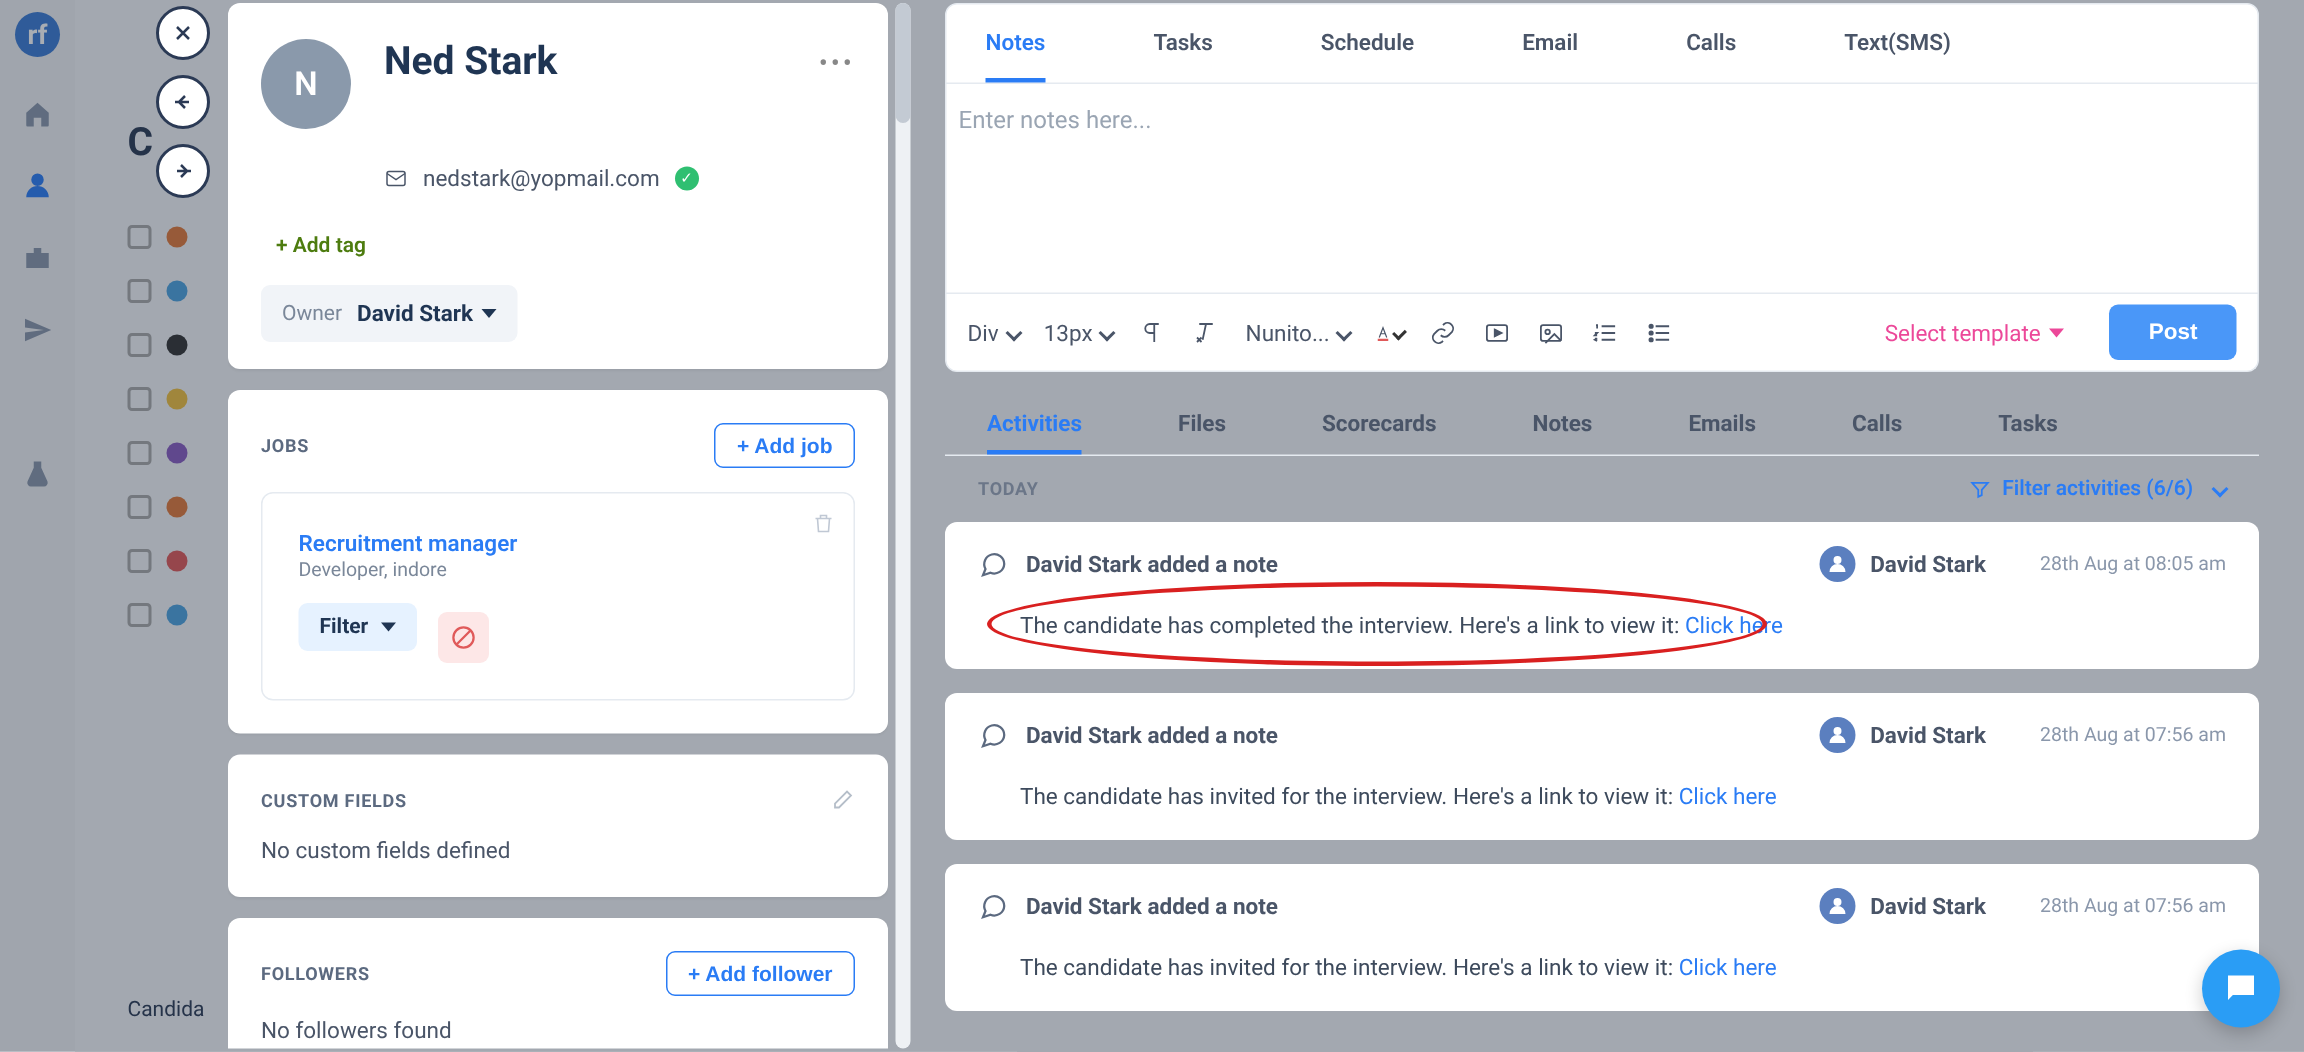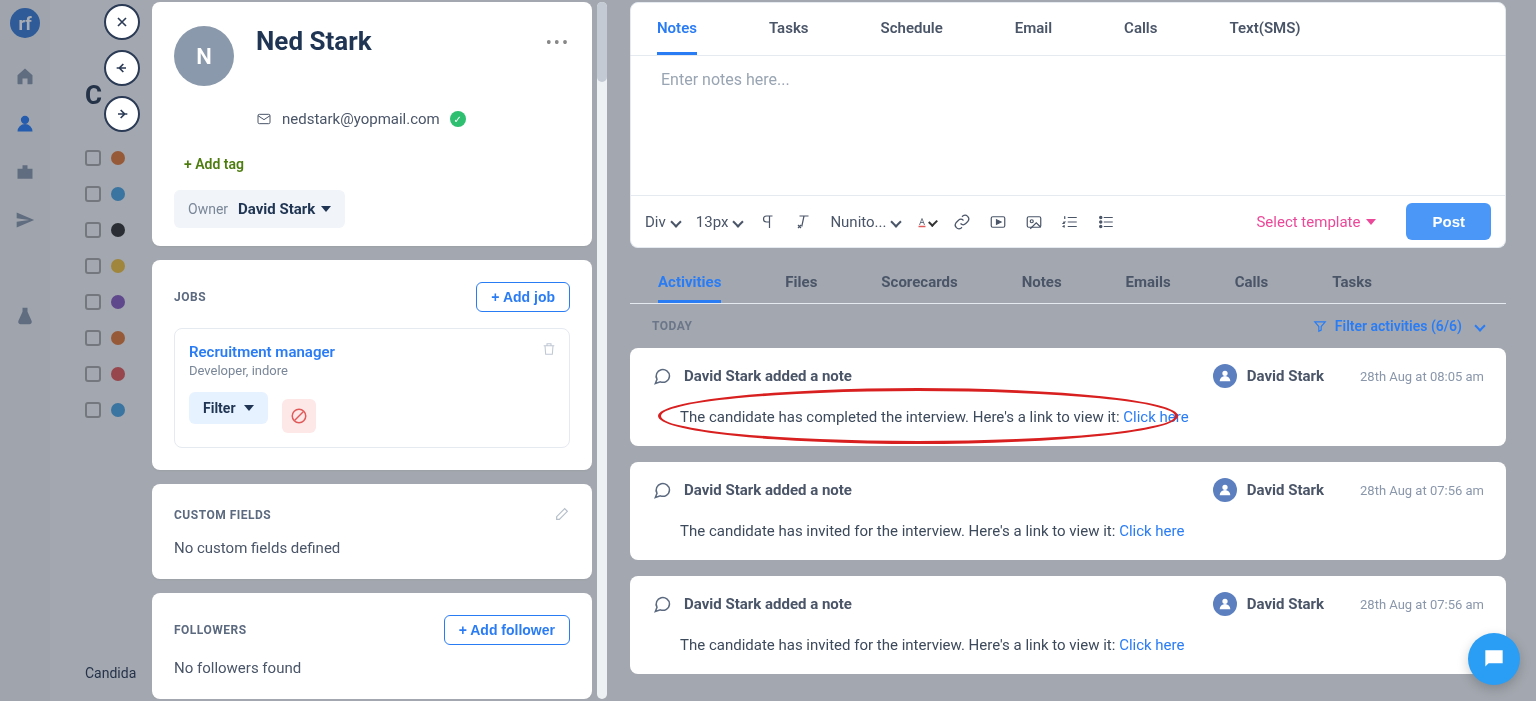--- a/index.html
+++ b/index.html
@@ -34,40 +34,40 @@
 .email-row svg { width:16px; height:16px; stroke:#4a5568; fill:none; stroke-width:1.5; }
 .verify-badge { width:16px; height:16px; border-radius:50%; background:#2fbf71; display:inline-flex; align-items:center; justify-content:center; }
 .verify-badge::after { content:"✓"; color:#fff; font-size:10px; }
 .add-tag { margin-top:28px; margin-left:10px; color:#4d7c0f; font-size:14px; font-weight:600; cursor:pointer; }
 .owner-row { margin-top:18px; background:#f1f4f8; border-radius:6px; padding:10px 14px; display:flex; gap:10px; align-items:center; width:max-content; }
 .owner-row .lbl { color:#7a8799; font-size:14px; }
 .owner-row .val { color:#1f3553; font-size:15px; font-weight:700; display:flex; align-items:center; gap:6px; }
 .section-card { padding: 22px; }
 .section-header { text-transform:uppercase; font-size:12px; font-weight:700; letter-spacing:0.5px; color:#5c6a80; display:flex; justify-content:space-between; align-items:center; }
 .btn-outline { border:1px solid #2a7cf5; color:#2a7cf5; background:#fff; border-radius:6px; padding:6px 14px; font-size:14px; font-weight:600; cursor:pointer; }
-.job-item { border:1px solid #e5eaf0; border-radius:8px; padding:14px; margin-top:16px; position:relative; }
+.job-item { border:1px solid #e5eaf0; border-radius:8px; padding:24px; margin-top:16px; position:relative; }
 .job-title { color:#2a7cf5; font-weight:600; font-size:15px; }
 .job-sub { color:#7a8799; font-size:13px; margin-top:2px; }
 .trash-icon { position:absolute; right:12px; top:12px; color:#c0c8d4; cursor:pointer; }
 .status-chip { margin-top:14px; display:inline-flex; align-items:center; gap:8px; background:#e6f2ff; color:#1f3553; font-weight:700; font-size:14px; padding:8px 14px; border-radius:6px; cursor:pointer; }
 .ban-chip { display:inline-flex; margin-left:10px; width:34px; height:34px; background:#fde7e7; border-radius:6px; align-items:center; justify-content:center; vertical-align:middle; margin-top:14px; cursor:pointer;}
 .ban-chip svg { width:18px; height:18px; stroke:#e05a5a; stroke-width:2; fill:none; }
 .muted { color:#4a5568; font-size:15px; margin-top:14px; }
 .pencil { color:#b5bec9; cursor:pointer; }
 
 
 .scroll-track-left { position:absolute; left:597px; top:2px; width:10px; height:697px; background:#eef1f4; z-index:14; border-radius:5px;}
 .scroll-thumb-left { position:absolute; left:597px; top:2px; width:10px; height:80px; background:#c3cad3; border-radius:5px; z-index:14;}
 
 
 .right-panel { position:absolute; left:630px; top:2px; width:876px; height:697px; z-index:15; }
 .tabs1 { background:#fff; border:1px solid #e5eaf0; border-radius:8px 8px 0 0; display:flex; padding:0 26px; gap:72px; height:54px; align-items:center; }
 .tabs1 .tab { color:#4a5568; font-size:15px; font-weight:600; cursor:pointer; height:100%; display:flex; align-items:center; border-bottom:3px solid transparent; }
 .tabs1 .tab.active { color:#2a7cf5; border-bottom-color:#2a7cf5; }
-.note-area { background:#fff; border:1px solid #e5eaf0; border-top:none; height:140px; padding:14px 30px; color:#9aa5b3; font-size:16px; }
+.note-area { background:#fff; border:1px solid #e5eaf0; border-top:none; height:140px; padding:14px 8px; color:#9aa5b3; font-size:16px; }
 .editor-bar { background:#fff; border:1px solid #e5eaf0; border-top:none; border-radius:0 0 8px 8px; height:52px; display:flex; align-items:center; padding:0 14px; gap:16px; }
 .editor-bar .sel { color:#4a5568; font-size:15px; display:flex; align-items:center; gap:6px; cursor:pointer;justify-content:space-between; }
 .editor-bar .ico { width:20px; height:20px; display:flex; align-items:center; justify-content:center; cursor:pointer; }
 .editor-bar svg { width:18px; height:18px; stroke:#4a5568; fill:none; stroke-width:1.6; }
 .spacer { flex:1; }
 .btn-post { background:#4a97f8; color:#fff; border:none; border-radius:6px; padding:10px 26px; font-weight:700; font-size:15px; cursor:pointer; }
 .template-sel { color:#ec4899; font-size:15px; display:flex; align-items:center; gap:6px; cursor:pointer; margin-right:14px;}
 
 .tabs2 { display:flex; gap:64px; padding:0 28px; margin-top:16px; border-bottom:1px solid #e5eaf0; height:40px; align-items:center; }
 .tabs2 .tab { color:#4a5568; font-weight:700; font-size:15px; height:100%; display:flex; align-items:center; border-bottom:3px solid transparent; cursor:pointer; }

